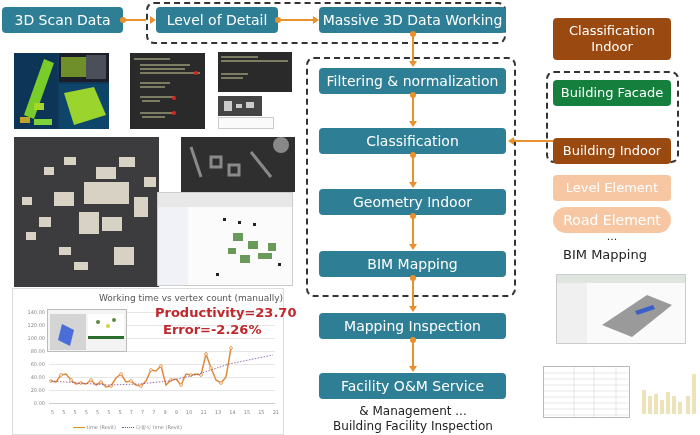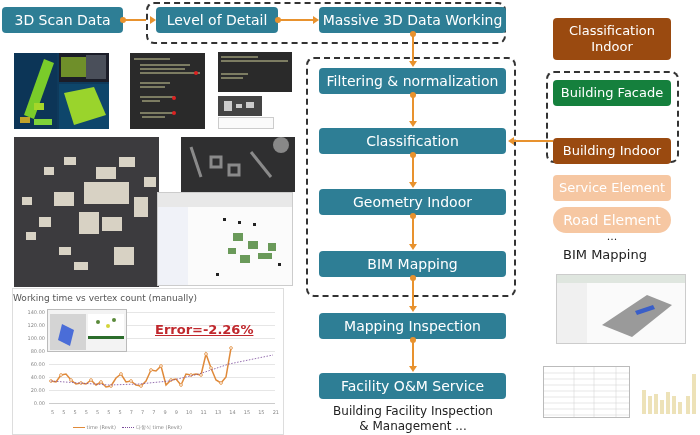--- a/index.html
+++ b/index.html
@@ -13,21 +13,21 @@
   .dash { position: absolute; border: 2px dashed #333; border-radius: 8px; }
   .vline { position: absolute; width: 2px; background: #e8922e; }
   .hline { position: absolute; height: 2px; background: #e8922e; }
   .dot { position: absolute; width: 6px; height: 6px; background: #e8922e; border-radius: 50%; }
   .arrow-down { position: absolute; width: 0; height: 0; border-left: 4px solid transparent; border-right: 4px solid transparent; border-top: 6px solid #e8922e; }
   .arrow-right { position: absolute; width: 0; height: 0; border-top: 4px solid transparent; border-bottom: 4px solid transparent; border-left: 6px solid #e8922e; }
   .arrow-left { position: absolute; width: 0; height: 0; border-top: 4px solid transparent; border-bottom: 4px solid transparent; border-right: 6px solid #e8922e; }
   .img-ph { position: absolute; overflow: hidden; }
   .label { position: absolute; color: #222; text-align: center; }
   .chart { position: absolute; left: 12px; top: 288px; width: 272px; height: 147px; background: #fff; border: 1px solid #ddd; }
-  .chart-title { position: absolute; left: 0; right: 0; top: 4px; text-align: left; font-size: 9px; color: #555; }
+  .chart-title { position: absolute; left: 0; right: 0; top: 4px; text-align: right; font-size: 9px; color: #555; }
   .ytick { position: absolute; left: 2px; font-size: 5px; color: #888; width: 30px; text-align: right; }
   .grid { position: absolute; left: 36px; right: 8px; height: 1px; background: #e6e6e6; }
   .annot { position: absolute; color: #c0282d; font-size: 13px; font-weight: bold; }
   .xt { position: absolute; font-size: 5px; color: #888; }
   .legend { position: absolute; bottom: 4px; left: 60px; font-size: 5px; color: #888; }
 </style>
 </head>
 <body>
 
 <div class="dash" style="left:146px; top:2px; width:360px; height:42px;"></div>
@@ -90,36 +90,36 @@
 
 <div class="dot" style="left:410px; top:275px;"></div>
 <div class="vline" style="left:412px; top:278px; height:29px;"></div>
 <div class="arrow-down" style="left:409px; top:306px;"></div>
 
 <div class="dot" style="left:410px; top:337px;"></div>
 <div class="vline" style="left:412px; top:340px; height:27px;"></div>
 <div class="arrow-down" style="left:409px; top:366px;"></div>
 
 <div class="label" style="left:316px; top:404px; width:194px; font-size:12px; line-height:15px;">
+  <div>&amp; Management ...</div>
   <div>Building Facility Inspection</div>
-  <div>&amp; Management ...</div>
 </div>
 
 <div class="box brown" style="left:553px; top:18px; width:118px; height:42px; font-size:13px; flex-direction:column;">
   <span>Classification</span>
   <span>Indoor</span>
 </div>
 <div class="box orange" style="left:553px; top:80px; width:118px; height:26px; font-size:13px;">
     <span>Building Facade</span>
   </div>
 <div class="box brown" style="left:553px; top:128px; width:118px; height:26px; font-size:13px;margin-top:10px;">
     <span>Building Indoor</span>
   </div>
 <div class="box peach" style="left:553px; top:175px; width:118px; height:26px; font-size:13px;">
-    <span>Service Element</span>
+    <span>Level Element</span>
   </div>
 <div class="box peach" style="left:553px; top:207px; width:118px; height:26px; font-size:14px;border-radius:13px;">
     <span>Road Element</span>
   </div>
 <div class="label" style="left:553px; top:230px; width:118px; font-size:11px;">...</div>
 <div class="label" style="left:553px; top:247px; width:104px; font-size:13px;">BIM Mapping</div>
 
 <div class="hline" style="left:514px; top:140px; width:39px;"></div>
 <div class="arrow-left" style="left:508px; top:137px;"></div>
 
@@ -255,21 +255,22 @@
       <rect x="2" y="4" width="36" height="36" fill="#d4d4d4"></rect>
       <polygon points="14,14 26,20 22,36 10,30" fill="#4a6dd8"></polygon>
       <rect x="40" y="4" width="36" height="22" fill="#fff"></rect>
       <rect x="40" y="26" width="36" height="3" fill="#2b6d2b"></rect>
       <circle cx="50" cy="12" r="2" fill="#5a8a3a"></circle>
         <circle cx="60" cy="16" r="2" fill="#d4d43a"></circle>
         <circle cx="66" cy="10" r="2" fill="#5a8a3a"></circle>
     </svg>
   </div>
 
-  <div class="annot" style="left:142px; top:33px;text-decoration:underline;">Error=-2.26%</div>
+  <div class="annot" style="left:142px; top:16px;">Productivity=23.70</div>
+  <div class="annot" style="left:150px; top:33px;">Error=-2.26%</div>
 
   <svg class="abs" style="left:36px; top:0; width:228px; height:118px;">
     <polyline fill="none" stroke="#e08a3a" stroke-width="1.5" points="2,92 7,93 12,86 17,85 22,91 27,95 32,94 37,95 42,91 47,96 52,93 57,98 62,97 67,89 72,85 77,93 82,92 87,96 92,97 97,92 102,81 107,82 112,77 117,96 122,91 127,90 132,96 137,85 142,86 147,85 152,86 157,65 162,79 167,91 172,94 177,88 182,59"></polyline>
     <g fill="#fff" stroke="#e08a3a" stroke-width="0.8">
       <circle cx="2" cy="92" r="1.4"></circle>
         <circle cx="12" cy="86" r="1.4"></circle>
         <circle cx="22" cy="91" r="1.4"></circle>
         <circle cx="32" cy="94" r="1.4"></circle>
       <circle cx="42" cy="91" r="1.4"></circle>
         <circle cx="52" cy="93" r="1.4"></circle>

